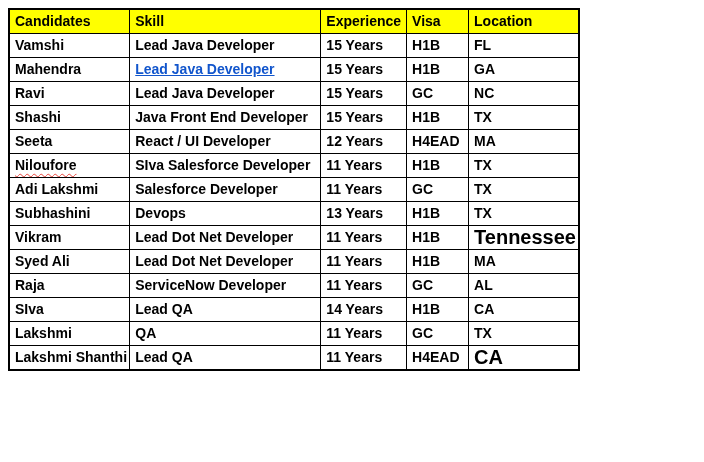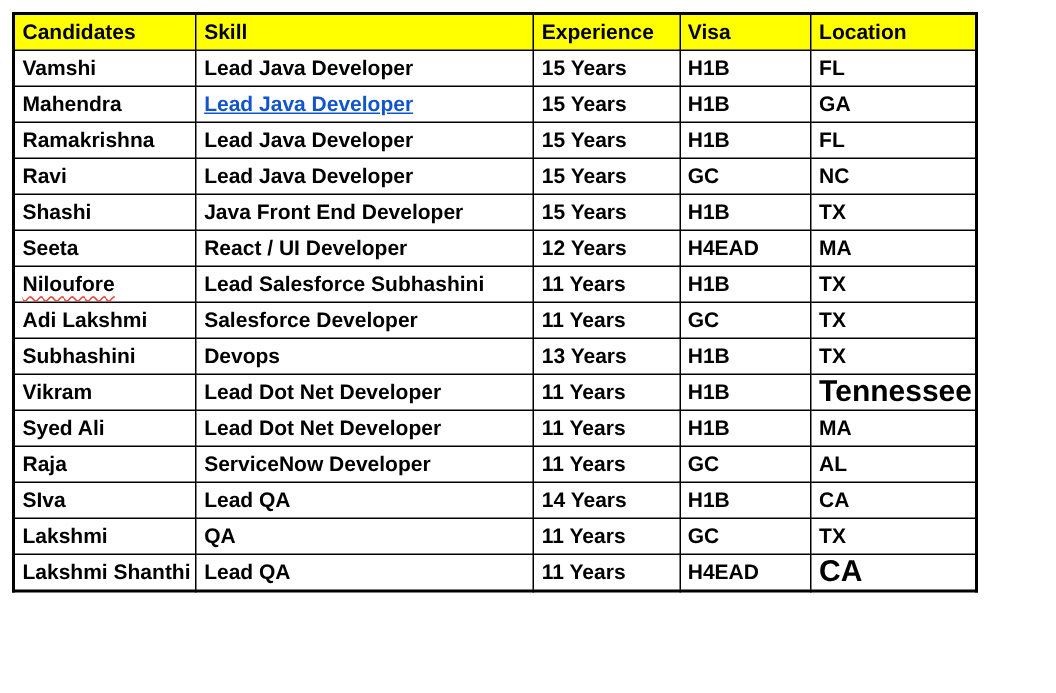--- a/index.html
+++ b/index.html
@@ -7,21 +7,21 @@
     margin: 0;
     padding: 0;
     width: 704px;
     height: 462px;
     background: #ffffff;
     font-family: "Liberation Sans", sans-serif;
     overflow: hidden;
   }
   .page {
     position: relative;
-    width: 652px;
+    width: 580px;
     height: 462px;
   }
   table.candidates {
     position: absolute;
     left: 8px;
     top: 8px;
     border-collapse: collapse;
     table-layout: fixed;
     border: 2px solid var(--border-color, #000);
   }
@@ -87,27 +87,20 @@
           <td>FL</td>
         </tr>
         <tr>
           <td>Mahendra</td>
           <td><a href="#" class="link">Lead Java Developer</a></td>
           <td>15 Years</td>
           <td>H1B</td>
           <td>GA</td>
         </tr>
         <tr>
-          <td>Ramakrishna</td>
-          <td>Lead Java Developer</td>
-          <td>15 Years</td>
-          <td>H1B</td>
-          <td>FL</td>
-        </tr>
-        <tr>
           <td>Ravi</td>
           <td>Lead Java Developer</td>
           <td>15 Years</td>
           <td>GC</td>
           <td>NC</td>
         </tr>
         <tr>
           <td>Shashi</td>
           <td>Java Front End Developer</td>
           <td>15 Years</td>
@@ -116,21 +109,21 @@
         </tr>
         <tr>
           <td>Seeta</td>
           <td>React / UI Developer</td>
           <td>12 Years</td>
           <td>H4EAD</td>
           <td>MA</td>
         </tr>
         <tr>
           <td class="misspelled">Niloufore</td>
-          <td>Lead Salesforce Subhashini</td>
+          <td>SIva Salesforce Developer</td>
           <td>11 Years</td>
           <td>H1B</td>
           <td>TX</td>
         </tr>
         <tr>
           <td>Adi Lakshmi</td>
           <td>Salesforce Developer</td>
           <td>11 Years</td>
           <td>GC</td>
           <td>TX</td>

